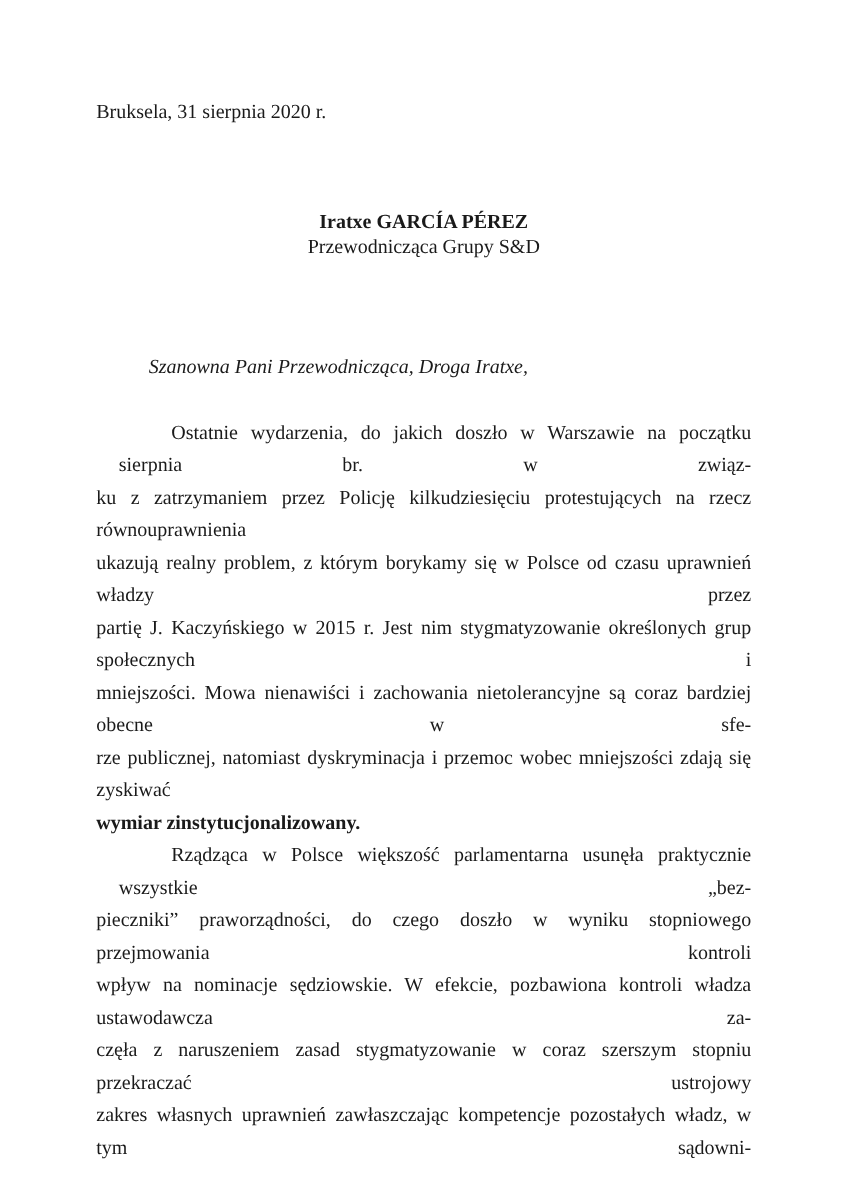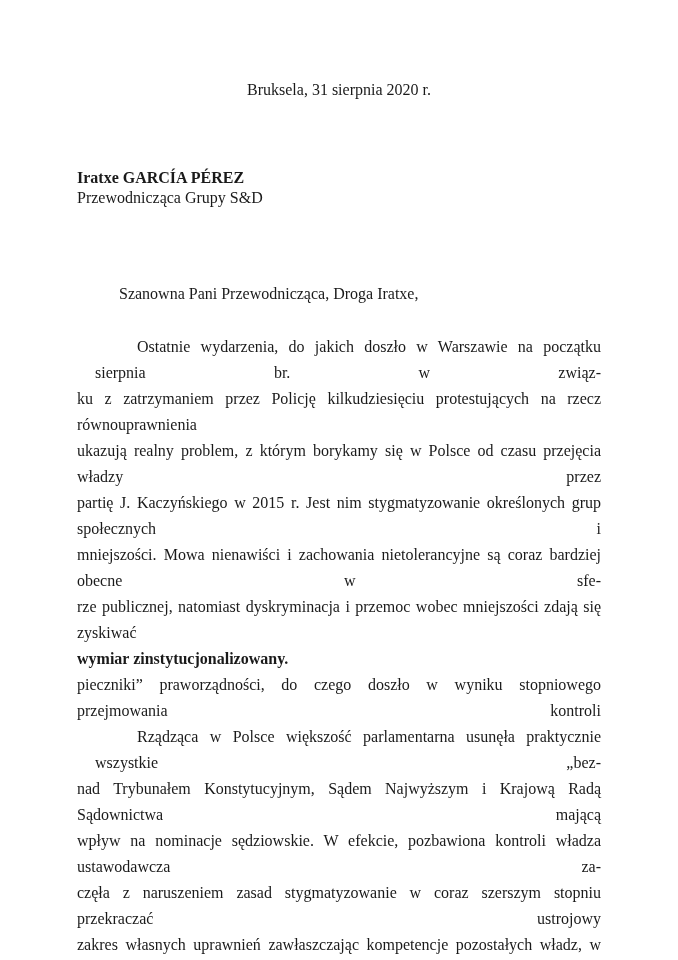--- a/index.html
+++ b/index.html
@@ -10,34 +10,35 @@
   .page {
     position: relative;
     width: 678px;
     height: 960px;
     background: #ffffff;
     color: #1a1a1a;
     padding: 80px 77px 0 77px;
     overflow: hidden;
   }
   .date-line {
-    text-align: center;
+    text-align: left;
     font-size: 16px;
     line-height: 20px;
   }
   .recipient-block {
     margin-top: 68px;
-    text-align: left;
+    text-align: center;
     font-size: 16px;
     line-height: 20px;
   }
   .recipient-name { font-weight: bold; }
   .salutation {
     margin-top: 76px;
     padding-left: 42px;
+    font-style: italic;
     font-size: 16px;
     line-height: 20px;
   }
   .letter-body {
     margin-top: 30px;
     font-size: 16px;
   }
   .paragraph { }
   .line {
     line-height: 26px;
@@ -59,29 +60,28 @@
     <div class="recipient-name">Iratxe GARCÍA PÉREZ</div>
     <div class="recipient-role">Przewodnicząca Grupy S&amp;D</div>
   </div>
 
   <div class="salutation">Szanowna Pani Przewodnicząca, Droga Iratxe,</div>
 
   <div class="letter-body">
     <div class="paragraph">
         <div class="line first">Ostatnie wydarzenia, do jakich doszło w Warszawie na początku sierpnia br. w związ-</div>
         <div class="line">ku z zatrzymaniem przez Policję kilkudziesięciu protestujących na rzecz równouprawnienia</div>
-        <div class="line">ukazują realny problem, z którym borykamy się w Polsce od czasu przejęcia władzy przez</div>
+        <div class="line">ukazują realny problem, z którym borykamy się w Polsce od czasu uprawnień władzy przez</div>
         <div class="line">partię J. Kaczyńskiego w 2015 r. Jest nim stygmatyzowanie określonych grup społecznych i</div>
         <div class="line">mniejszości. Mowa nienawiści i zachowania nietolerancyjne są coraz bardziej obecne w sfe-</div>
         <div class="line">rze publicznej, natomiast dyskryminacja i przemoc wobec mniejszości zdają się zyskiwać</div>
         <div class="line last">wymiar zinstytucjonalizowany.</div>
       </div>
     <div class="paragraph">
+        <div class="line first">Rządząca w Polsce większość parlamentarna usunęła praktycznie wszystkie „bez-</div>
         <div class="line">pieczniki” praworządności, do czego doszło w wyniku stopniowego przejmowania kontroli</div>
-        <div class="line first">Rządząca w Polsce większość parlamentarna usunęła praktycznie wszystkie „bez-</div>
-        <div class="line">nad Trybunałem Konstytucyjnym, Sądem Najwyższym i Krajową Radą Sądownictwa mającą</div>
         <div class="line">wpływ na nominacje sędziowskie. W efekcie, pozbawiona kontroli władza ustawodawcza za-</div>
         <div class="line">częła z naruszeniem zasad stygmatyzowanie w coraz szerszym stopniu przekraczać ustrojowy</div>
         <div class="line">zakres własnych uprawnień zawłaszczając kompetencje pozostałych władz, w tym sądowni-</div>
       </div>
   </div>
 
 </div>
 
 </body></html>

